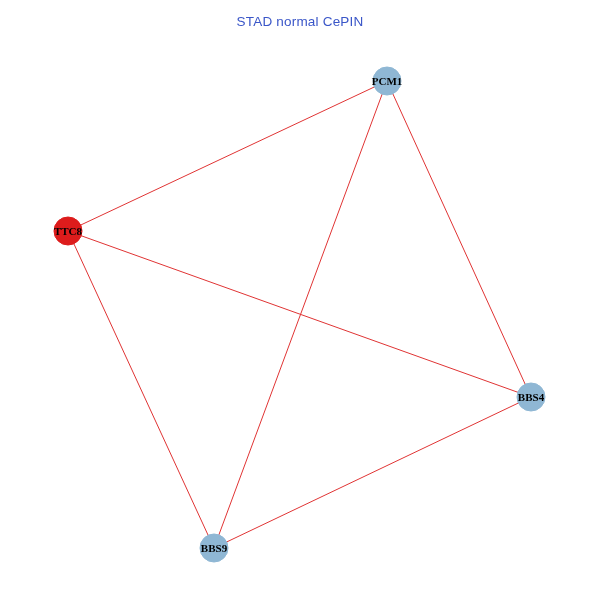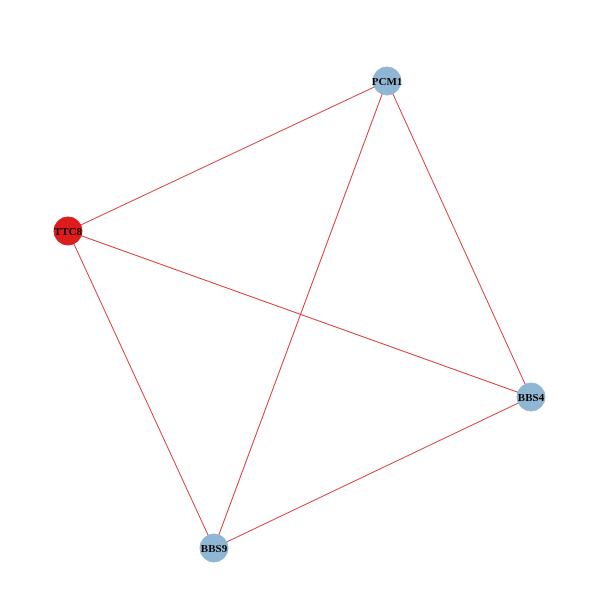--- a/index.html
+++ b/index.html
@@ -35,20 +35,21 @@
     font-weight: bold;
     font-size: 11px;
     text-anchor: middle;
     dominant-baseline: middle;
   }
 </style>
 </head>
 <body>
 
 <div class="figure">
+  <div class="figure-title" style="color: rgb(58, 86, 200);">STAD normal CePIN</div>
   <svg class="network" width="600" height="600" viewBox="0 0 600 600" xmlns="http://www.w3.org/2000/svg">
     <g id="edge-layer">
         <line x1="387" y1="81" x2="68" y2="231" stroke="#e03434" stroke-width="1"></line>
         <line x1="387" y1="81" x2="531" y2="397" stroke="#e03434" stroke-width="1"></line>
         <line x1="387" y1="81" x2="214" y2="548" stroke="#e03434" stroke-width="1"></line>
         <line x1="68" y1="231" x2="531" y2="397" stroke="#e03434" stroke-width="1"></line>
         <line x1="68" y1="231" x2="214" y2="548" stroke="#e03434" stroke-width="1"></line>
         <line x1="531" y1="397" x2="214" y2="548" stroke="#e03434" stroke-width="1"></line>
       </g>
     <g id="node-layer">

